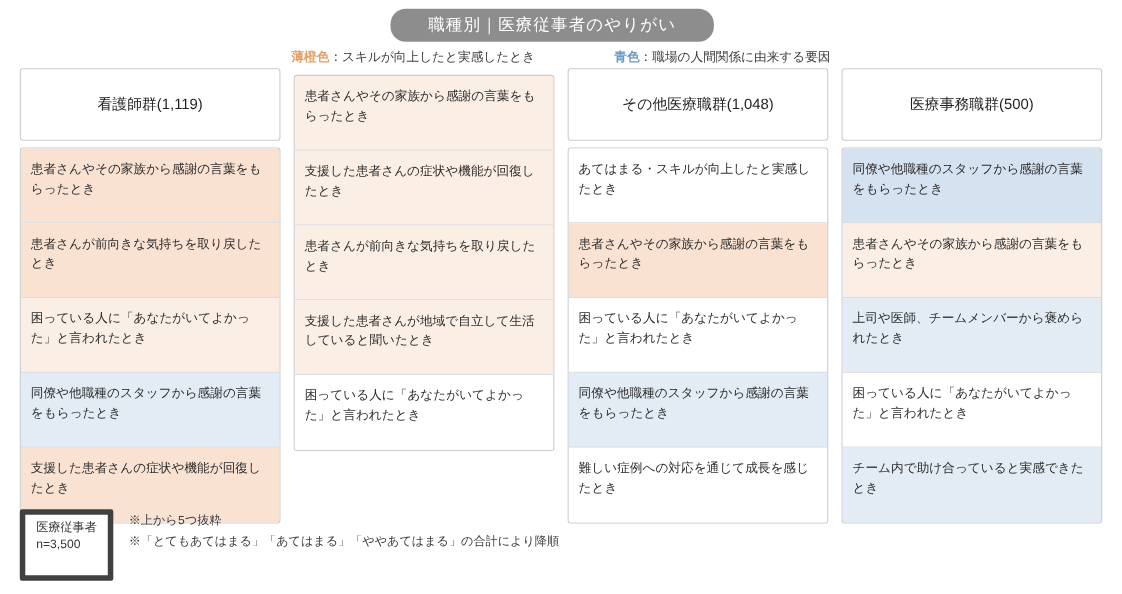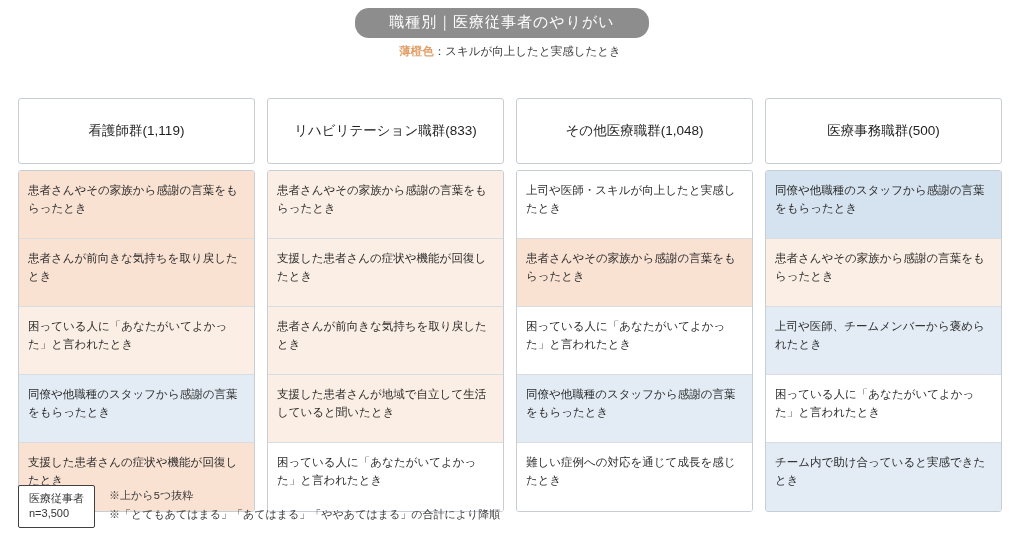--- a/index.html
+++ b/index.html
@@ -61,21 +61,20 @@
     top: 62px;
     left: 18px;
     width: 984px;
     display: flex;
     gap: 12px;
   }
   .col {
     width: 237px;
     display: flex;
     flex-direction: column;
-    margin-top: 36px;
   }
   .col-header {
     border: 1px solid #c8cdd4;
     border-radius: 3px;
     height: 66px;
     display: flex;
     align-items: center;
     justify-content: center;
     text-align: center;
     font-size: 13.5px;
@@ -112,25 +111,25 @@
   
   .footer {
     position: absolute;
     left: 18px;
     bottom: 12px;
     display: flex;
     align-items: flex-start;
     gap: 14px;
   }
   .n-box {
-    border: 1px solid #404040;
+    border: 5px solid #404040;
     border-radius: 2px;
     font-size: 11px;
     line-height: 1.35;
-    padding: 5px 10px 6px 10px;
+    padding: 5px 10px 20px 10px;
     color: #333;
     text-align: left;
     white-space: nowrap;
     background: #fff;
   }
   .notes {
     font-size: 11px;
     line-height: 1.7;
     color: #3b3b3b;
     padding-top: 2px;
@@ -141,50 +140,52 @@
 <body>
 
 <div class="title-wrap">
   <div class="title-bar">職種別｜医療従事者のやりがい</div>
 </div>
 
 <div class="legend">
   <div class="legend-item">
     <span class="legend-key orange">薄橙色</span><span class="legend-text">：スキルが向上したと実感したとき</span>
   </div>
+  <div class="legend-item">
+    <span class="legend-key blue">青色</span><span class="legend-text">：職場の人間関係に由来する要因</span>
+  </div>
 </div>
 
 <div class="columns">
 
   <div class="col">
     <div class="col-header">看護師群(1,119)</div>
     <div class="col-items">
       <div class="item orange">患者さんやその家族から感謝の言葉をもらったとき</div>
       <div class="item orange">患者さんが前向きな気持ちを取り戻したとき</div>
       <div class="item orange-light">困っている人に「あなたがいてよかった」と言われたとき</div>
       <div class="item blue-light">同僚や他職種のスタッフから感謝の言葉をもらったとき</div>
       <div class="item orange">支援した患者さんの症状や機能が回復したとき</div>
     </div>
   </div>
 
   <div class="col">
-    <div class="col-header">リハビリテーション職群(833)</div>
     <div class="col-items">
       <div class="item orange-light">患者さんやその家族から感謝の言葉をもらったとき</div>
       <div class="item orange-light">支援した患者さんの症状や機能が回復したとき</div>
       <div class="item orange-light">患者さんが前向きな気持ちを取り戻したとき</div>
       <div class="item orange-light">支援した患者さんが地域で自立して生活していると聞いたとき</div>
       <div class="item white">困っている人に「あなたがいてよかった」と言われたとき</div>
     </div>
   </div>
 
   <div class="col">
     <div class="col-header">その他医療職群(1,048)</div>
     <div class="col-items">
-      <div class="item white">上司や医師・スキルが向上したと実感したとき</div>
+      <div class="item white">あてはまる・スキルが向上したと実感したとき</div>
       <div class="item orange">患者さんやその家族から感謝の言葉をもらったとき</div>
       <div class="item white">困っている人に「あなたがいてよかった」と言われたとき</div>
       <div class="item blue-light">同僚や他職種のスタッフから感謝の言葉をもらったとき</div>
       <div class="item white">難しい症例への対応を通じて成長を感じたとき</div>
     </div>
   </div>
 
   <div class="col">
     <div class="col-header">医療事務職群(500)</div>
     <div class="col-items">

